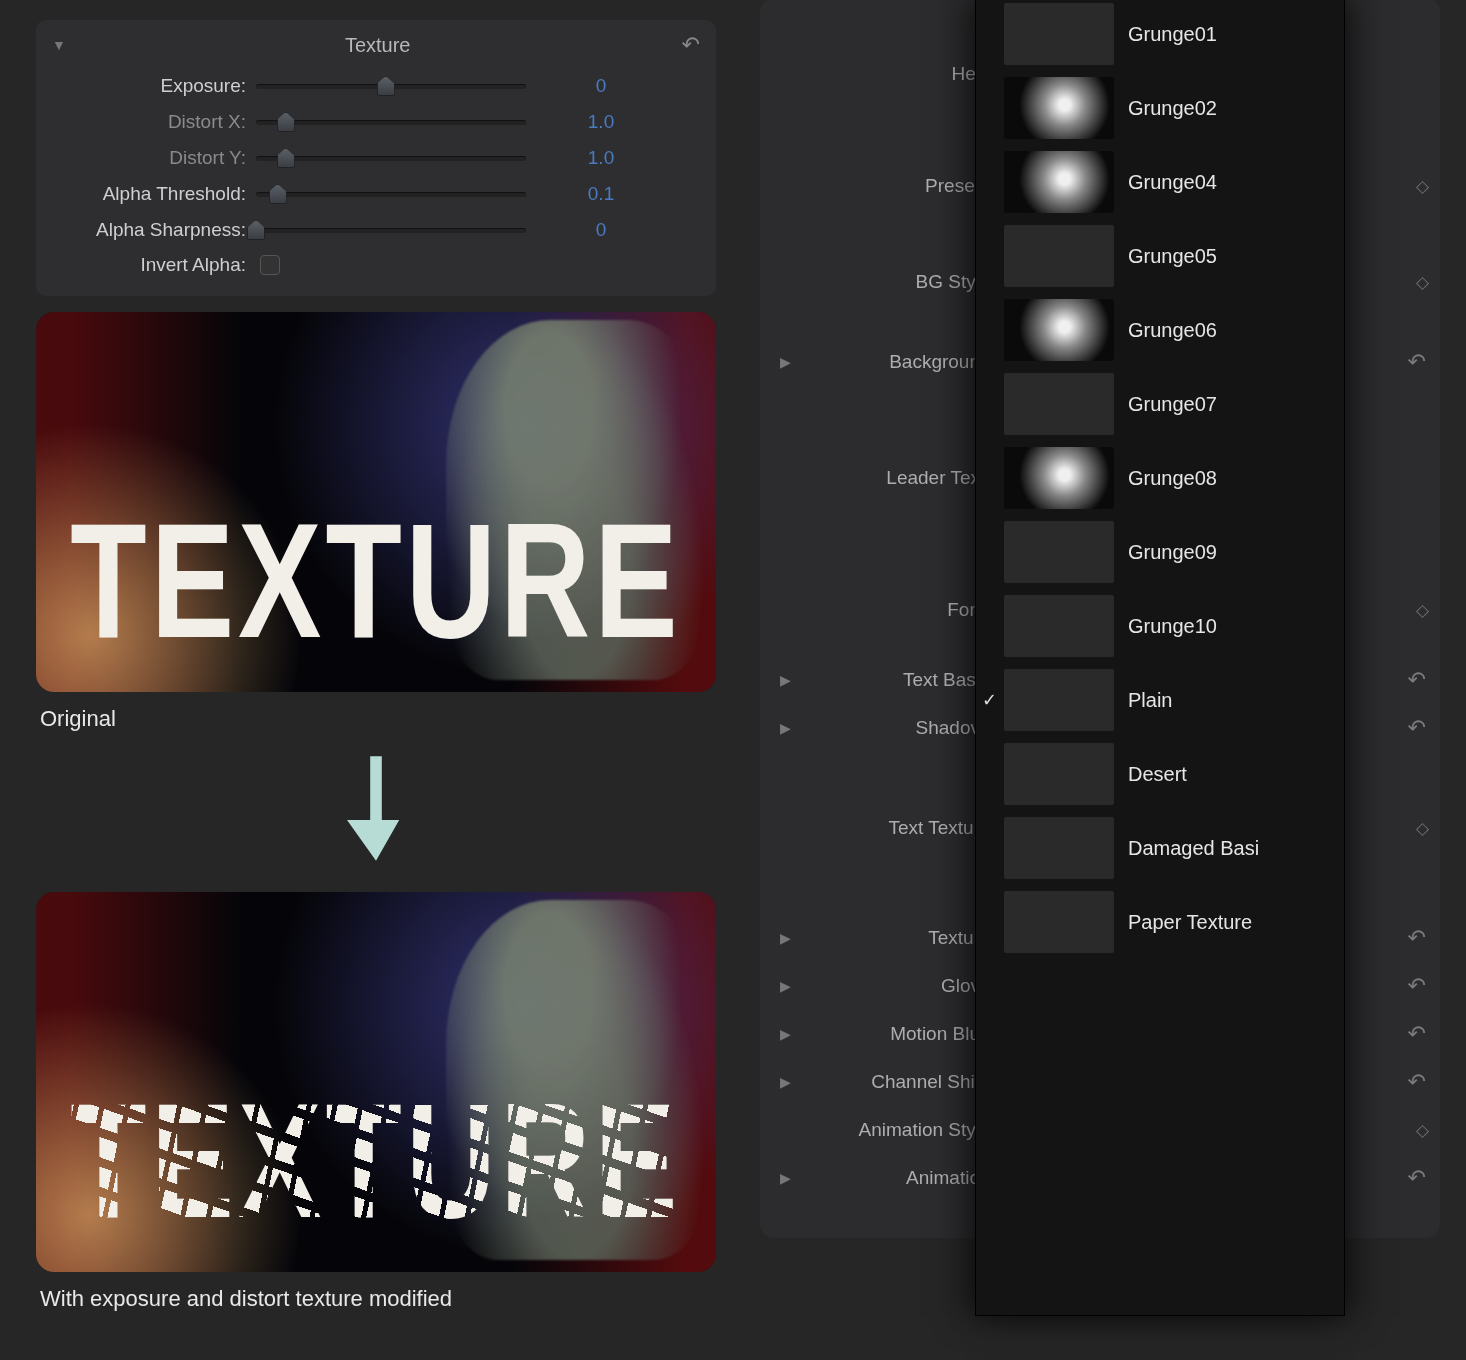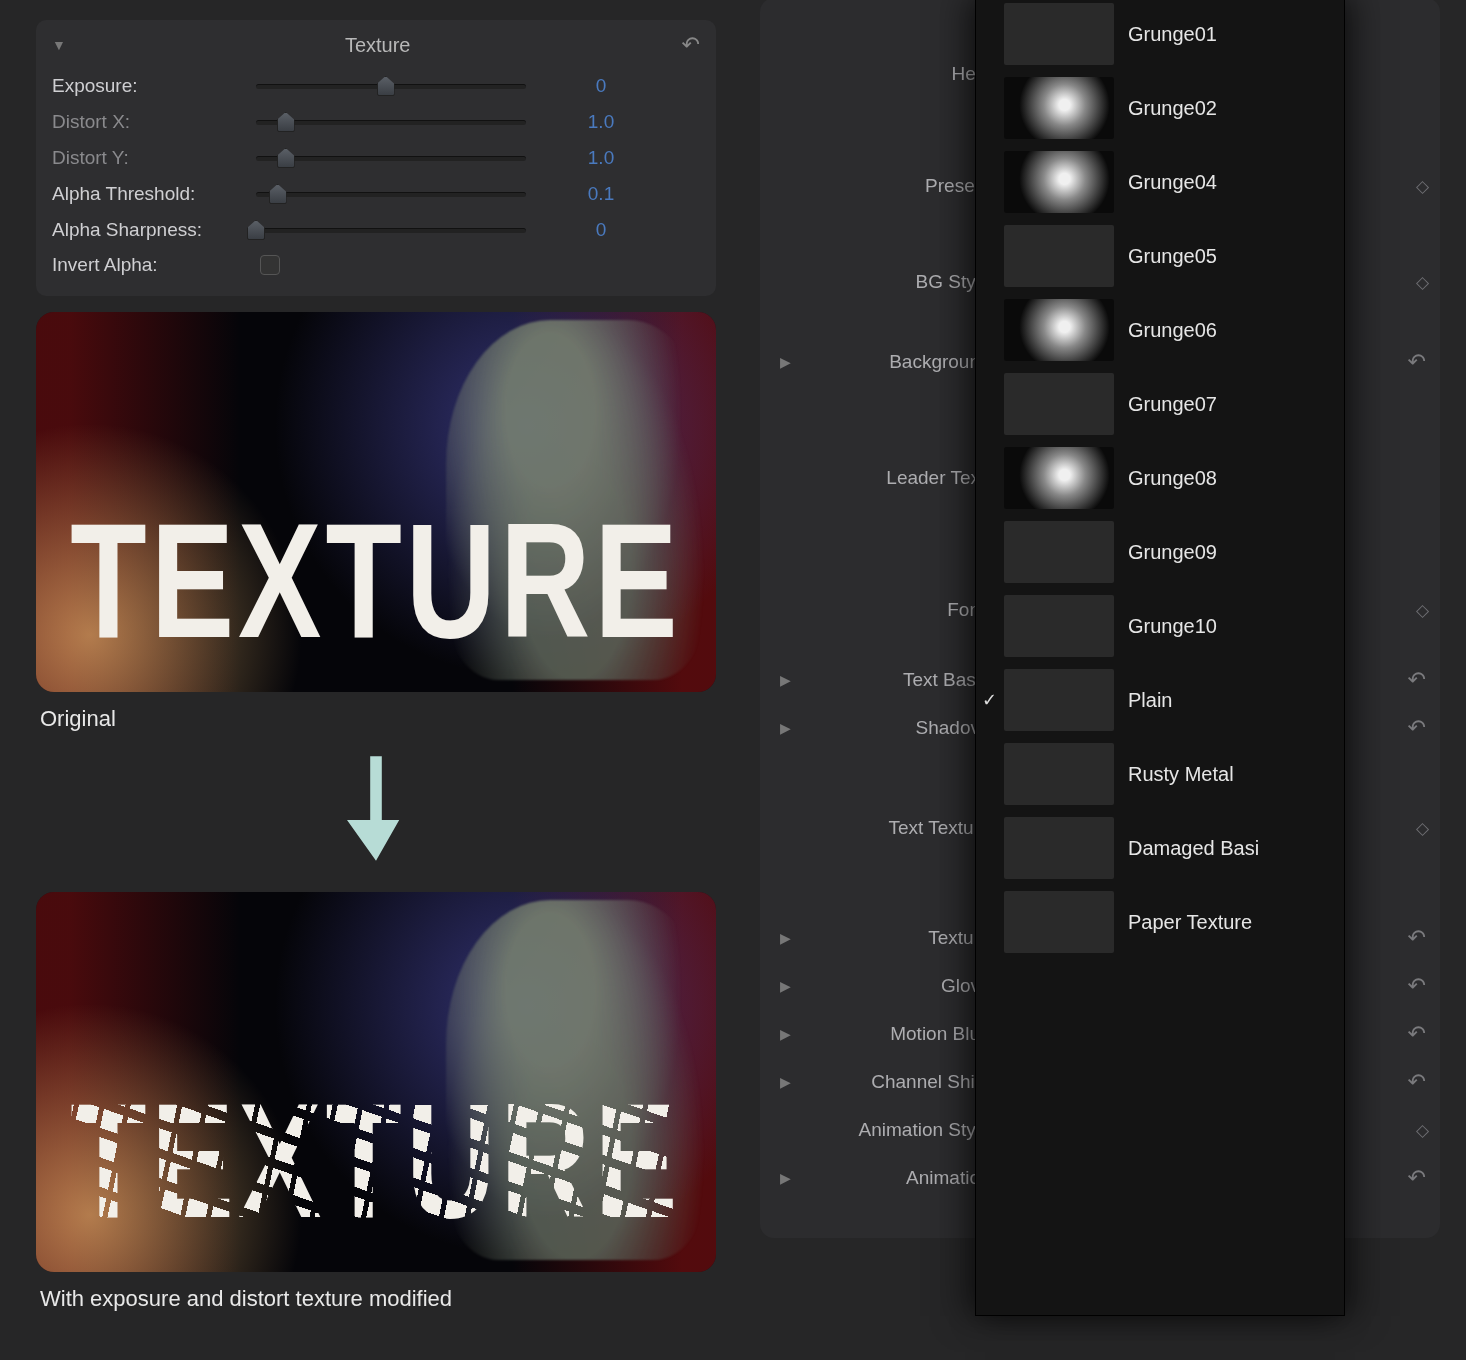--- a/index.html
+++ b/index.html
@@ -50,20 +50,21 @@
     font-size: 22px;
   }
 
   .param-row {
     display: flex;
     align-items: center;
     padding: 6px 16px;
   }
   .param-label {
     width: 204px;
+    text-align: right;
     color: #8a8a8d;
     font-size: 19px;
     padding-right: 10px;
   }
   .param-label.bright { color: #cfcfd2; }
   .slider-wrap {
     width: 270px;
     position: relative;
     height: 24px;
     display: flex;
@@ -461,22 +462,22 @@
     <div class="popup-item">
       <div class="thumb th-grunge10"></div>
       <div class="tlabel">Grunge10</div>
     </div>
     <div class="popup-item">
       <span class="check">✓</span>
       <div class="thumb th-plain"></div>
       <div class="tlabel">Plain</div>
     </div>
     <div class="popup-item">
-      <div class="thumb th-rusty"></div>
-      <div class="tlabel">Rusty Metal</div>
+      <div class="thumb th-desert"></div>
+      <div class="tlabel">Desert</div>
     </div>
     <div class="popup-item">
       <div class="thumb th-damaged"></div>
       <div class="tlabel">Damaged Basi</div>
     </div>
     <div class="popup-item">
       <div class="thumb th-paper"></div>
       <div class="tlabel">Paper Texture</div>
     </div>
   </div>

